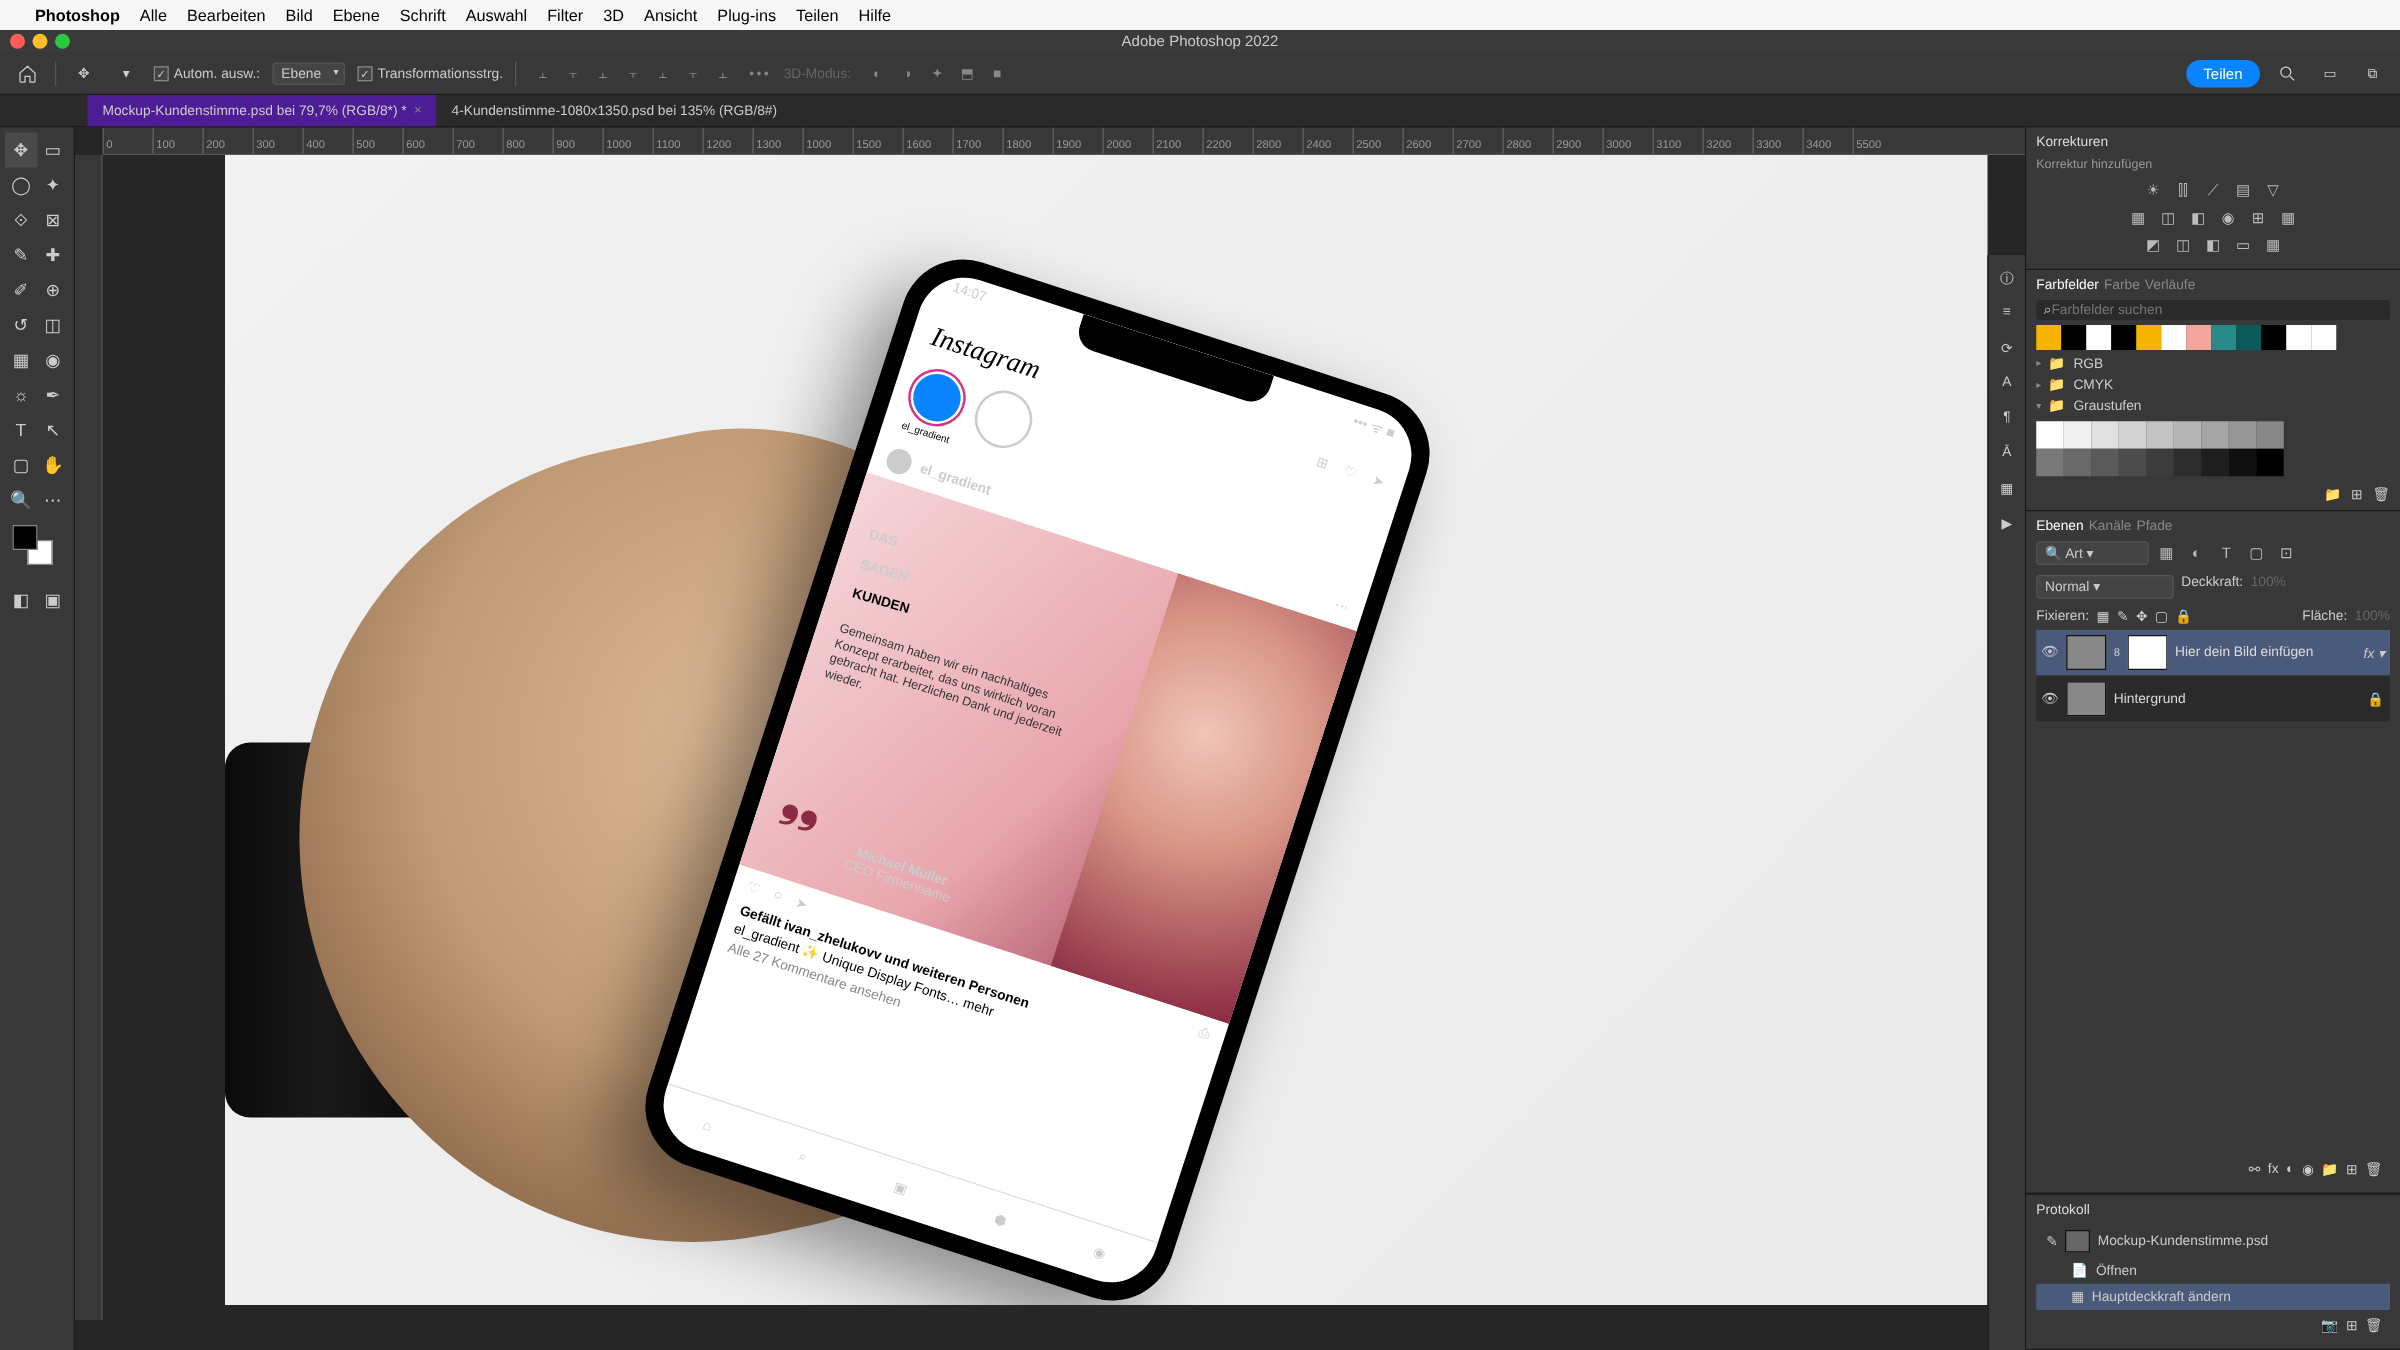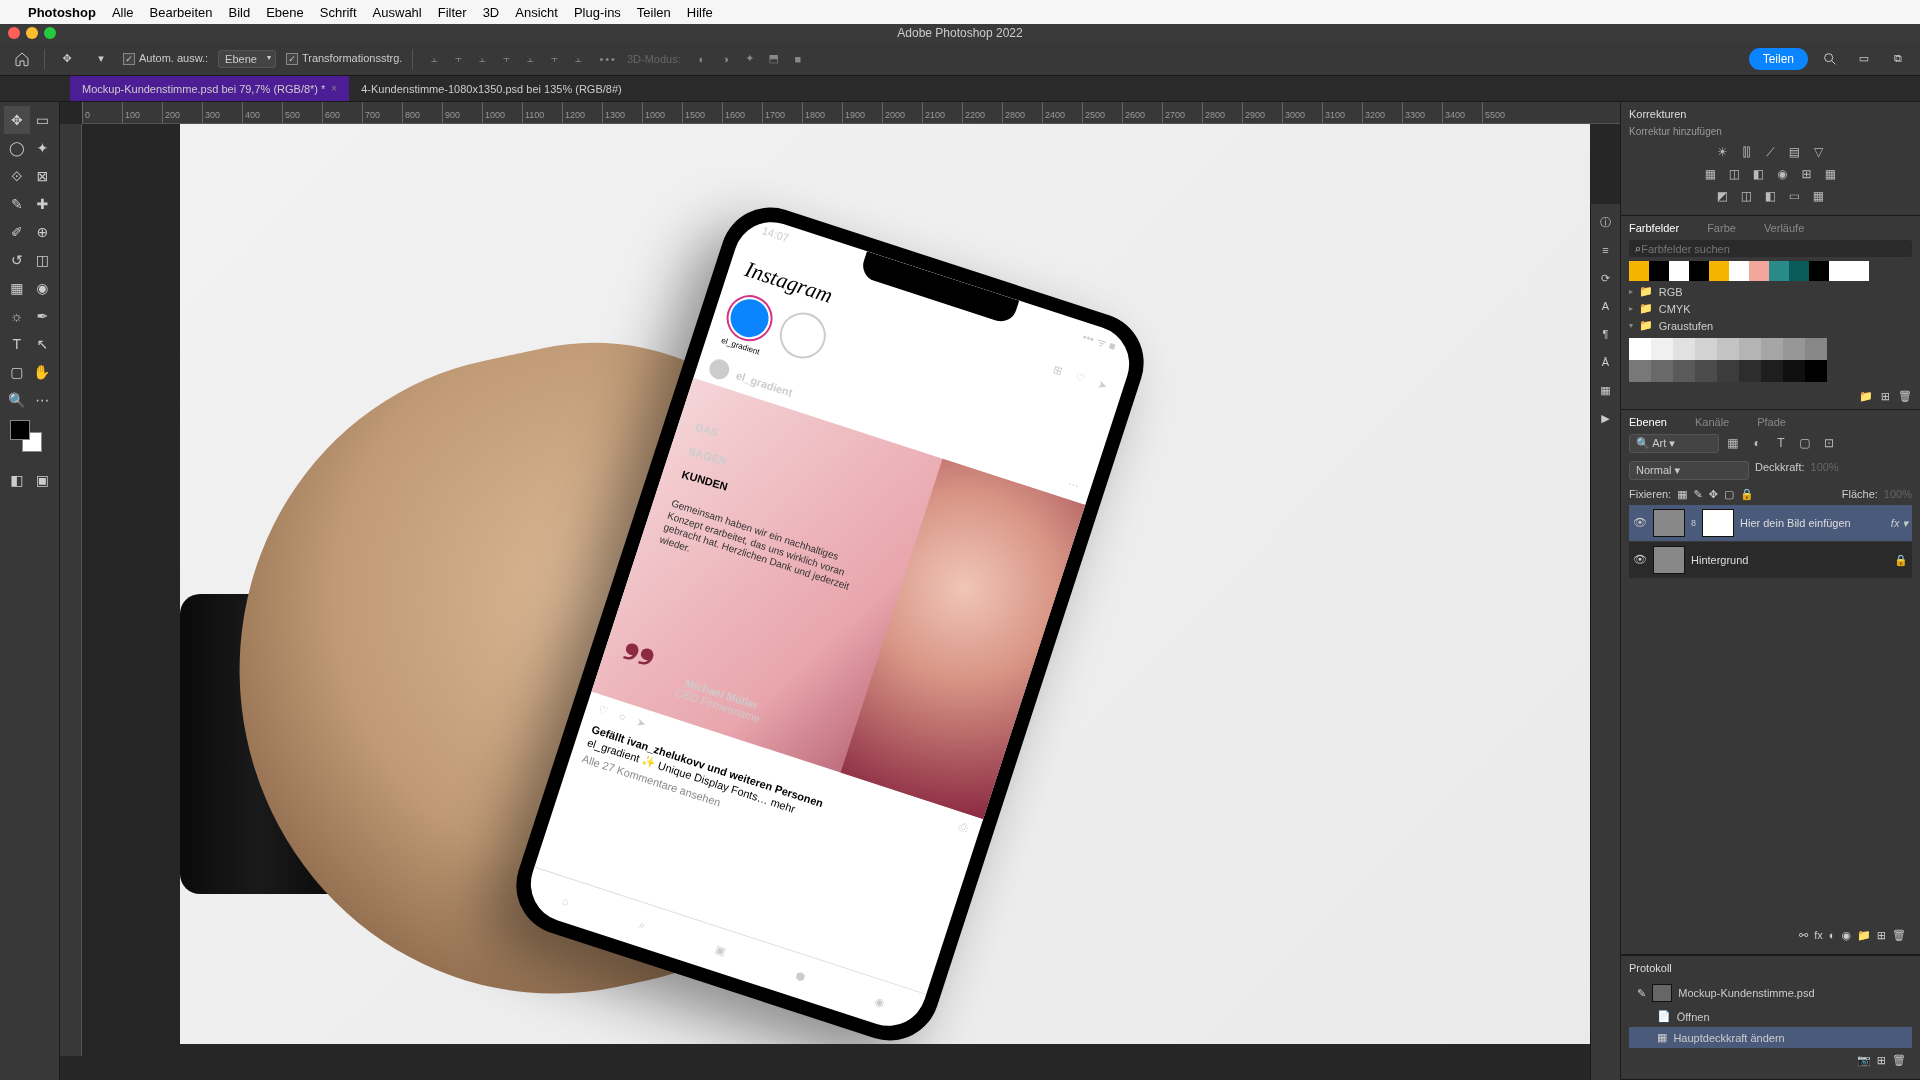--- a/index.html
+++ b/index.html
@@ -68,21 +68,21 @@
 .post-actions .save{margin-left:auto}
 .post-likes{padding:0 12px;color:#000;font-size:11px;font-weight:600}
 .post-cap{padding:2px 12px;color:#000;font-size:11px}
 .tab-bar{position:absolute;bottom:0;left:0;right:0;height:44px;display:flex;justify-content:space-around;align-items:center;color:#000;font-size:18px;border-top:1px solid #ddd}
 .status-bar{position:absolute;bottom:0;left:22px;right:0;height:24px;background:#323232;display:flex;align-items:center;gap:12px;padding:0 8px;color:#bbb;font-size:11px}
 .right-dock{width:300px;background:#383838;border-left:1px solid #1a1a1a;display:flex;flex-direction:column}
 .icon-strip{width:30px;position:absolute;right:300px;top:102px;bottom:0;background:#383838;border-left:1px solid #1a1a1a;display:flex;flex-direction:column;align-items:center;gap:8px;padding-top:8px}
 .icon-strip div{width:20px;height:20px;color:#ccc;display:flex;align-items:center;justify-content:center}
 .panel{border-bottom:1px solid #1a1a1a;padding:6px 8px}
 .panel-title{font-size:11px;color:#ddd;margin-bottom:6px}
-.panel-tabs{display:flex;gap:28px;margin-bottom:6px}
+.panel-tabs{display:flex;gap:4px;margin-bottom:6px}
 .panel-tabs span{color:#888;font-size:11px}
 .panel-tabs span.active{color:#fff}
 .adj-row{display:flex;gap:4px;justify-content:center;margin:4px 0}
 .adj-icon{width:20px;height:18px;display:flex;align-items:center;justify-content:center;color:#bbb;font-size:12px}
 .swatch-search{display:flex;align-items:center;background:#2a2a2a;border-radius:3px;padding:2px 6px;margin-bottom:4px}
 .swatch-search input{background:none;border:none;color:#ccc;flex:1;font-size:11px;outline:none}
 .swatch-row{display:flex;gap:0;margin-bottom:2px}
 .sw{width:20px;height:20px}
 .folder-row{display:flex;align-items:center;gap:6px;padding:2px 0;color:#ccc}
 .folder-row .arr{font-size:8px;color:#888}
@@ -461,21 +461,21 @@
       </div>
       <div style="display:flex;gap:4px;margin-bottom:4px">
         <div class="search-dd">🔍 <span>Art</span> ▾</div>
         <div class="adj-icon">▦</div>
         <div class="adj-icon">◐</div>
         <div class="adj-icon">T</div>
         <div class="adj-icon">▢</div>
         <div class="adj-icon">⊡</div>
       </div>
       <div class="layer-opts">
-        <div class="search-dd" style="width:120px"><span>Normal</span> ▾</div>
+        <div class="search-dd" style="width:110px"><span>Normal</span> ▾</div>
         <span>Deckkraft:</span>
           <span class="val">100%</span>
       </div>
       <div class="layer-opts">
         <span>Fixieren:</span>
         <span>▦</span>
         <span>✎</span>
         <span>✥</span>
         <span>▢</span>
         <span>🔒</span>

